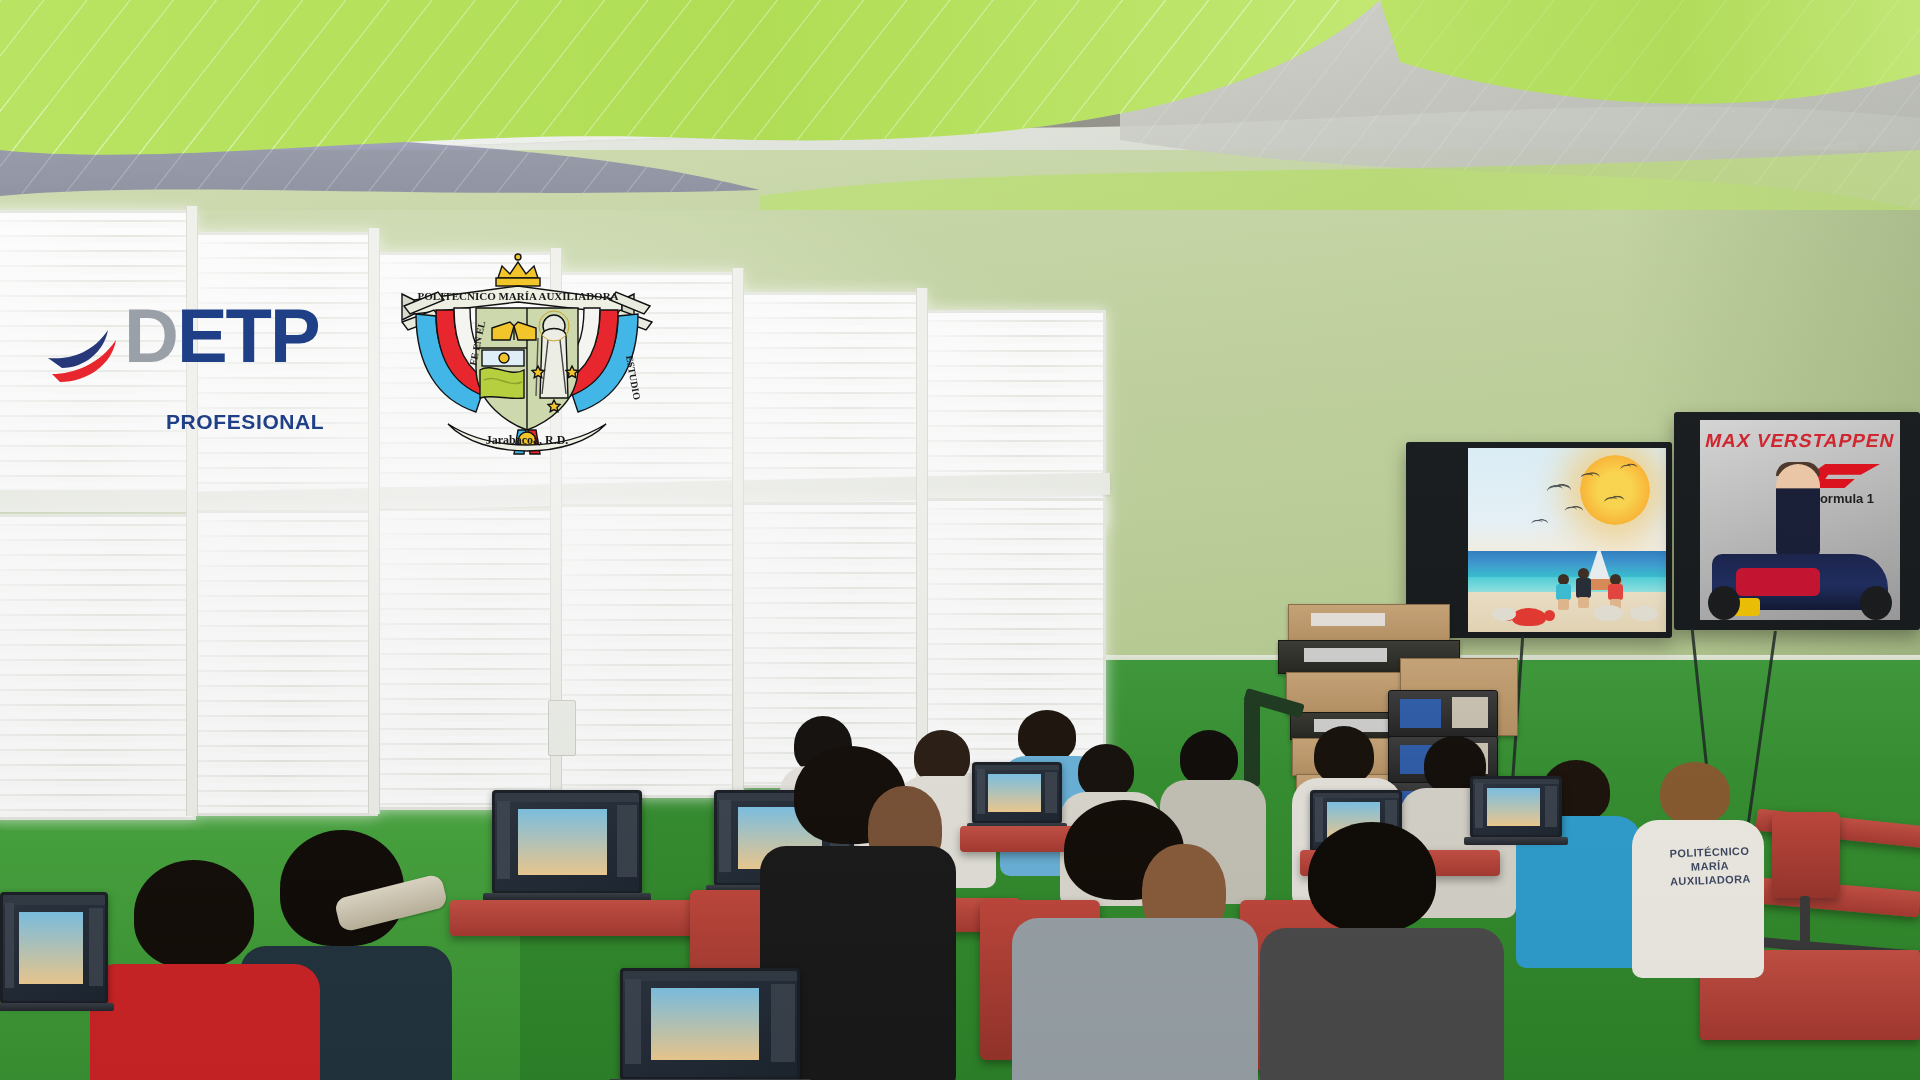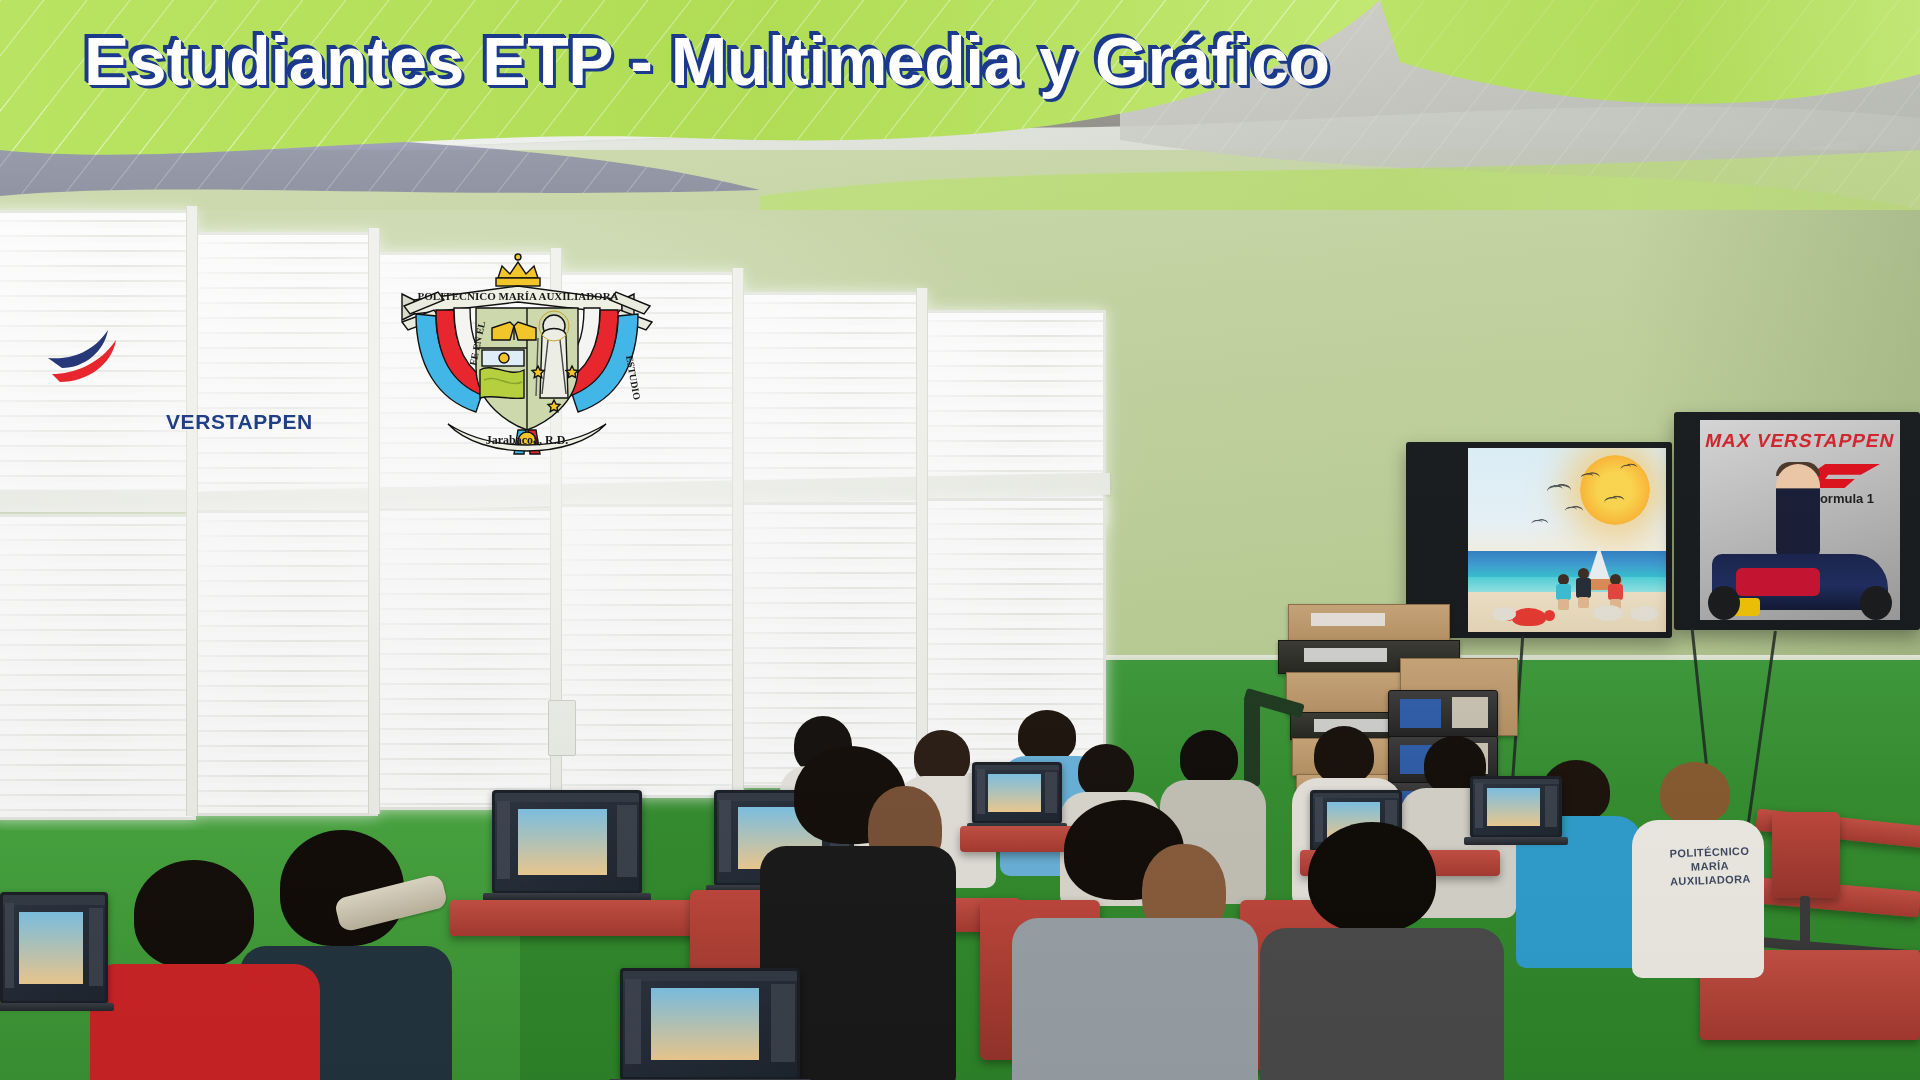--- a/index.html
+++ b/index.html
@@ -570,30 +570,30 @@
       <path d="M1380,0 H1920 V74 C1760,120 1560,110 1400,62 Z" fill="url(#gGreen)" opacity=".95"></path>
 
       <path d="M760,196 C1020,160 1320,182 1920,150 V210 H760 Z" fill="url(#gGreen)" opacity=".55"></path>
 
       <path d="M0,0 H1380 C1250,120 980,150 690,138 C420,128 180,168 0,150 Z" fill="url(#hair)"></path>
       <path d="M0,96 C240,150 520,128 760,190 C420,200 180,180 0,196 Z" fill="url(#hair)" opacity=".6"></path>
       <path d="M1120,0 H1920 V210 C1700,160 1420,188 1120,140 Z" fill="url(#hair)" opacity=".35"></path>
     </svg>
   </div>
 
-  <div class="title">Estudiantes ETP - Multimedia y Gráfico</div>
 
   <div class="detp">
     <div class="detp-swoosh">
       <svg width="78" height="54" viewBox="0 0 78 54" xmlns="http://www.w3.org/2000/svg">
         <path d="M2,30 C22,32 46,26 62,2 C58,24 38,40 16,40 Z" fill="#27387a"></path>
         <path d="M6,46 C28,46 54,36 70,12 C66,36 42,54 14,54 Z" fill="#e8262d"></path>
       </svg>
     </div>
-    <div class="detp-l2">VERSTAPPEN</div>
+    <div class="detp-word"><span class="detp-d">D</span><span class="detp-etp">ETP</span></div>
+    <div class="detp-l2">PROFESIONAL</div>
   </div>
 
   <div class="crest">
     <svg width="270" height="210" viewBox="0 0 270 210" xmlns="http://www.w3.org/2000/svg">
       <g stroke="#111" stroke-width="1.4" fill="none">
 
         <path d="M106,30 L110,18 L118,26 L126,14 L134,26 L142,18 L146,30 Z" fill="#f2c52a"></path>
         <rect x="104" y="30" width="44" height="8" fill="#f2c52a"></rect>
         <circle cx="126" cy="9" r="3" fill="#f2c52a"></circle>
 

